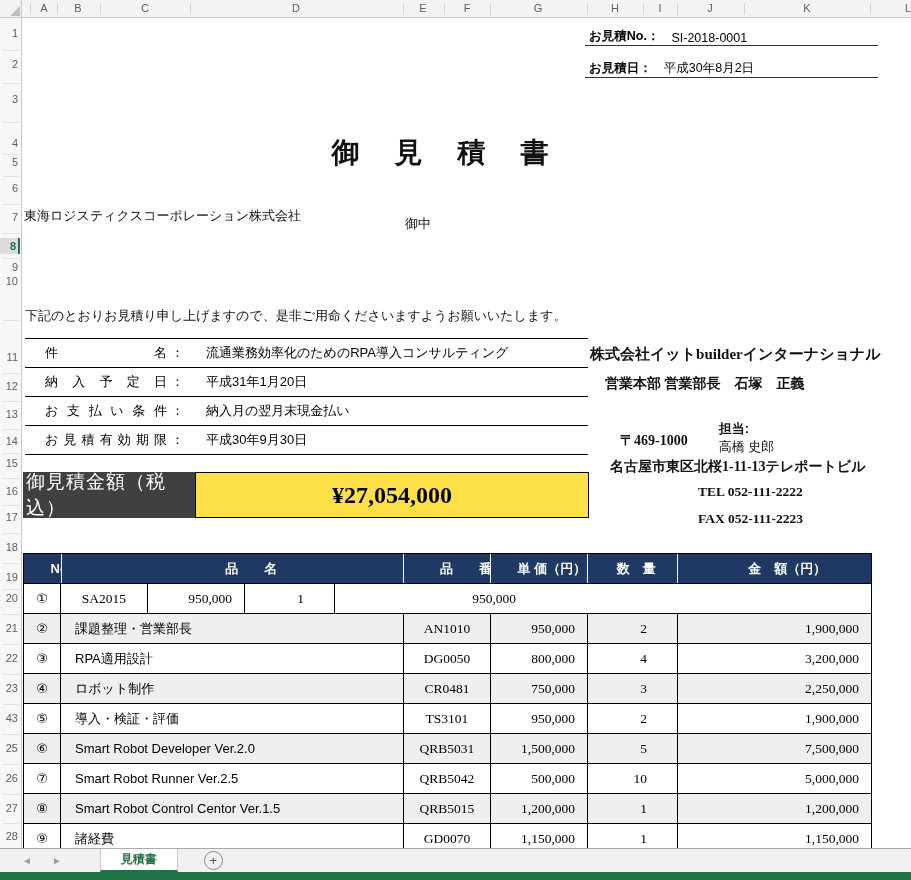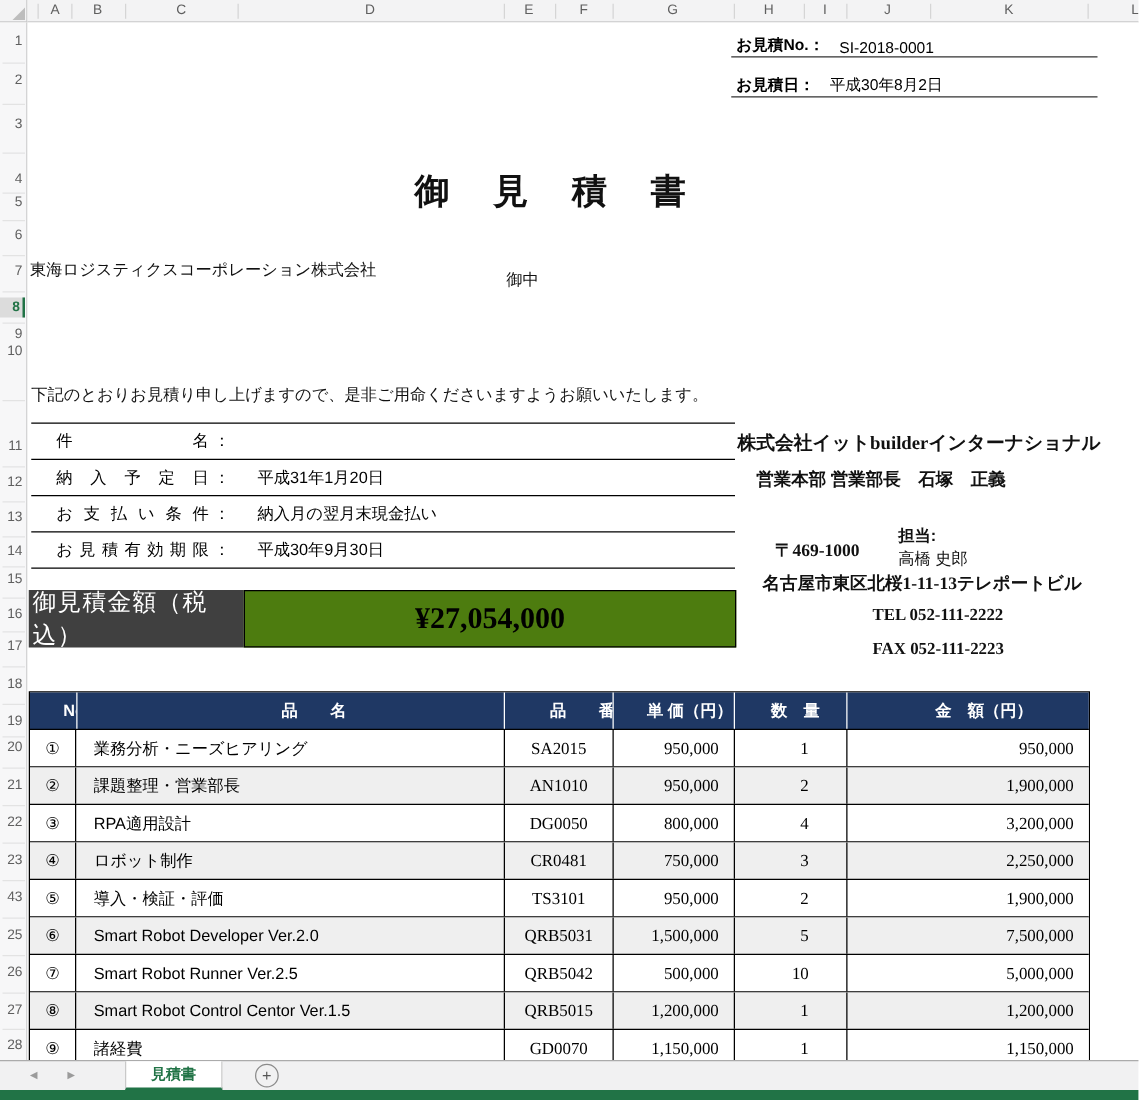--- a/index.html
+++ b/index.html
@@ -42,21 +42,21 @@
     box-sizing:border-box;padding-left:20px;}
   .f-label{display:inline-block;width:122px;text-align:justify;text-align-last:justify;white-space:nowrap;}
   .f-colon{margin-left:4px;}
   .f-value{margin-left:22px;white-space:pre;}
 
   .seller{font-family:"Liberation Serif","DejaVu Serif",serif;color:#111;}
   .seller-b{font-weight:bold;white-space:pre;}
 
   .total-label{background:#404040;color:#fff;font-weight:normal;font-size:19px;
     display:flex;align-items:center;letter-spacing:1px;padding-left:3px;box-sizing:border-box;}
-  .total-amount{border:1.5px solid #000;box-sizing:border-box;background:#4d7c0f;
+  .total-amount{border:1.5px solid #000;box-sizing:border-box;background:#fde047;
     display:flex;align-items:center;justify-content:center;
     font-family:"Liberation Serif","DejaVu Serif",serif;font-weight:bold;font-size:24px;color:#000;}
 
   .items-table{border:1px solid #000;box-sizing:content-box;font-size:13px;background:#fff;}
   .t-row{display:flex;height:30px;box-sizing:border-box;border-bottom:1px solid #000;background:#fff;}
   .t-row.alt{background:#EFEFEF;}
   .t-row.head{background:#1F3864;color:#fff;font-weight:bold;border-bottom:1px solid #000;}
   .cell{box-sizing:border-box;border-right:1px solid #000;display:flex;align-items:center;white-space:pre;overflow:hidden;}
   .t-row.head .cell{border-right:1px solid #fff;justify-content:center;padding-left:37px;}
   .t-row.head .cell:last-child,.cell:last-child{border-right:none;}
@@ -186,20 +186,21 @@
 
     <div class="abs jp13" style="left:2px;top:189px;">東海ロジスティクスコーポレーション株式会社</div>
     <div class="abs jp13" style="left:383px;top:197px;">御中</div>
 
     <div class="abs jp13" style="left:3px;top:289px;">下記のとおりお見積り申し上げますので、是非ご用命くださいますようお願いいたします。</div>
 
     <div class="abs fields" style="left:3px;top:320px;">
         <div class="field-row">
           <span class="f-label">件名</span>
           <span class="f-colon">：</span>
+          <span class="f-value">流通業務効率化のためのRPA導入コンサルティング</span>
         </div>
         <div class="field-row">
           <span class="f-label">納入予定日</span>
           <span class="f-colon">：</span>
           <span class="f-value">平成31年1月20日</span>
         </div>
         <div class="field-row">
           <span class="f-label">お支払い条件</span>
           <span class="f-colon">：</span>
           <span class="f-value">納入月の翌月末現金払い</span>
@@ -229,21 +230,20 @@
         <div class="t-row head">
           <div class="cell c-no">No.</div>
           <div class="cell c-name">品　　名</div>
           <div class="cell c-code">品　　番</div>
           <div class="cell c-price">単 価（円）</div>
           <div class="cell c-qty">数　量</div>
           <div class="cell c-amt">金　額（円）</div>
         </div>
         <div class="t-row">
           <div class="cell c-no">①</div>
-          <div class="cell c-name">業務分析・ニーズヒアリング</div>
           <div class="cell c-code serif">SA2015</div>
           <div class="cell c-price serif">950,000</div>
           <div class="cell c-qty serif">1</div>
           <div class="cell c-amt serif">950,000</div>
         </div>
         <div class="t-row alt">
           <div class="cell c-no">②</div>
           <div class="cell c-name">課題整理・営業部長</div>
           <div class="cell c-code serif">AN1010</div>
           <div class="cell c-price serif">950,000</div>

